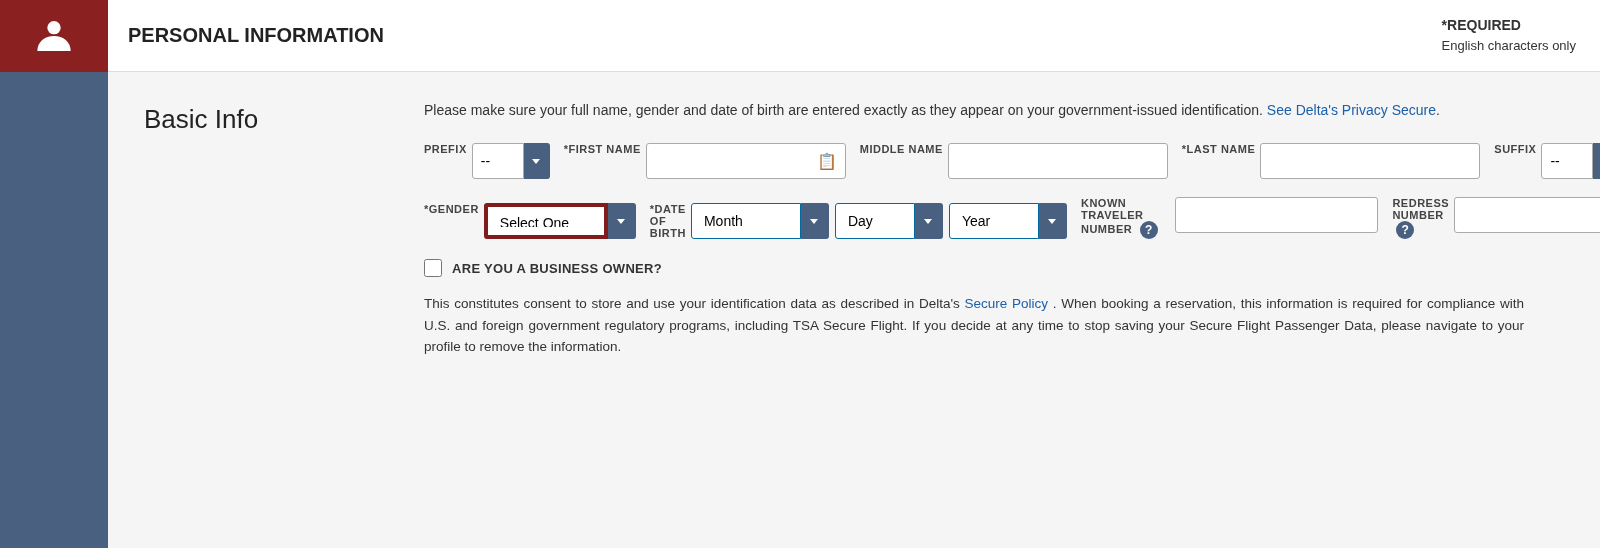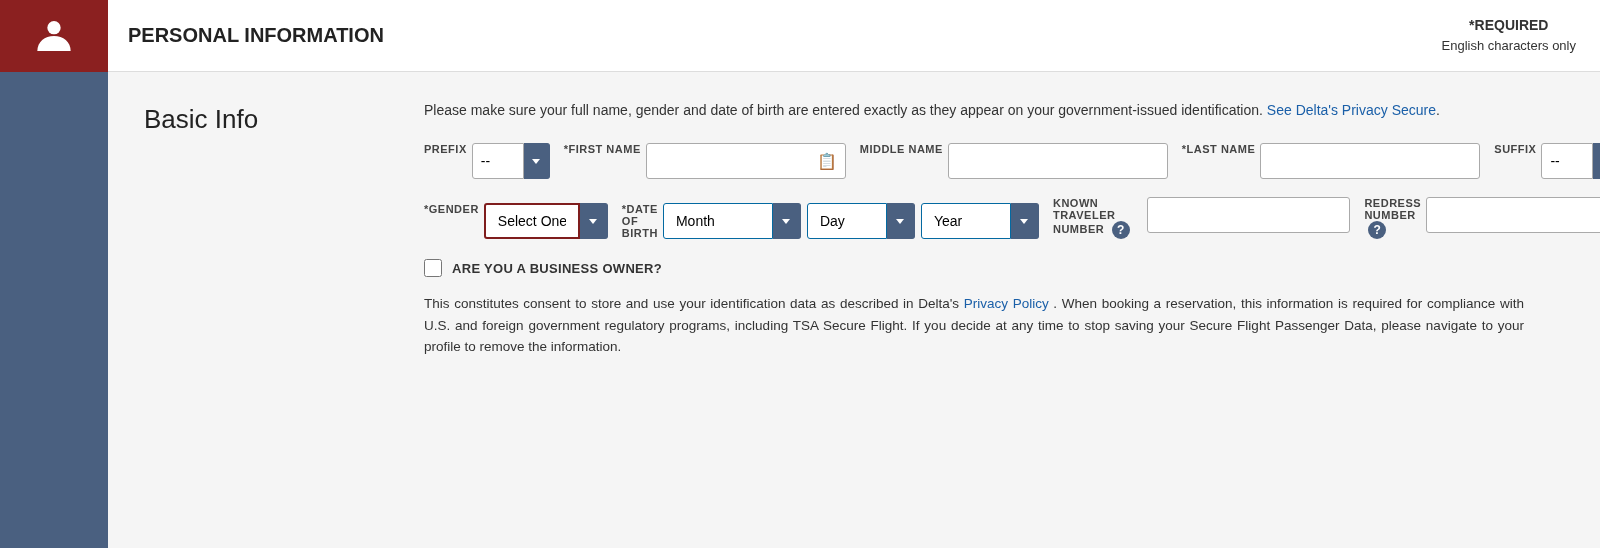--- a/index.html
+++ b/index.html
@@ -40,21 +40,21 @@
 
     .header-title {
       font-size: 20px;
       font-weight: bold;
       color: #222;
       margin-left: 20px;
       flex: 1;
     }
 
     .header-required {
-      text-align: center;
+      text-align: left;
       margin-right: 24px;
       font-size: 13px;
       color: #333;
       line-height: 1.5;
     }
 
     .header-required .required-star {
       font-weight: bold;
       font-size: 14px;
     }
@@ -206,29 +206,29 @@
 
     
     .gender-select-wrapper {
       position: relative;
       display: flex;
     }
 
     .gender-select-wrapper select {
       appearance: none;
       -webkit-appearance: none;
-      border: 2px solid #7f1d1d;
+      border: 4px solid #7f1d1d;
       border-radius: 3px 0 0 3px;
       height: 36px;
       padding: 8px 12px;
       font-size: 14px;
       background: #fff;
       cursor: pointer;
       outline: none;
-      width: 96px;
+      width: 124px;
     }
 
     .gender-arrow-btn {
       background: #4a6080;
       border: 1px solid #4a6080;
       border-left: none;
       border-radius: 0 3px 3px 0;
       height: 36px;
       width: 28px;
       cursor: pointer;
@@ -541,21 +541,21 @@
 
           </div>
 
           <div class="checkbox-row">
             <input type="checkbox" style="">
             <label class="checkbox-label">ARE YOU A BUSINESS OWNER?</label>
           </div>
 
           <p class="consent-text">
             <span>This constitutes consent to store and use your identification data as described in Delta's</span>
-            <a href="#" class="privacy-link">Privacy Policy</a>
+            <a href="#" class="privacy-link">Secure Policy</a>
             <span>. When booking a reservation, this information is required for compliance with U.S. and foreign government regulatory programs, including TSA Secure Flight. If you decide at any time to stop saving your Secure Flight Passenger Data, please navigate to your profile to remove the information.</span>
           </p>
 
         </div>
       </div>
     </div>
   </div>
 </div>
 
 </body></html>

